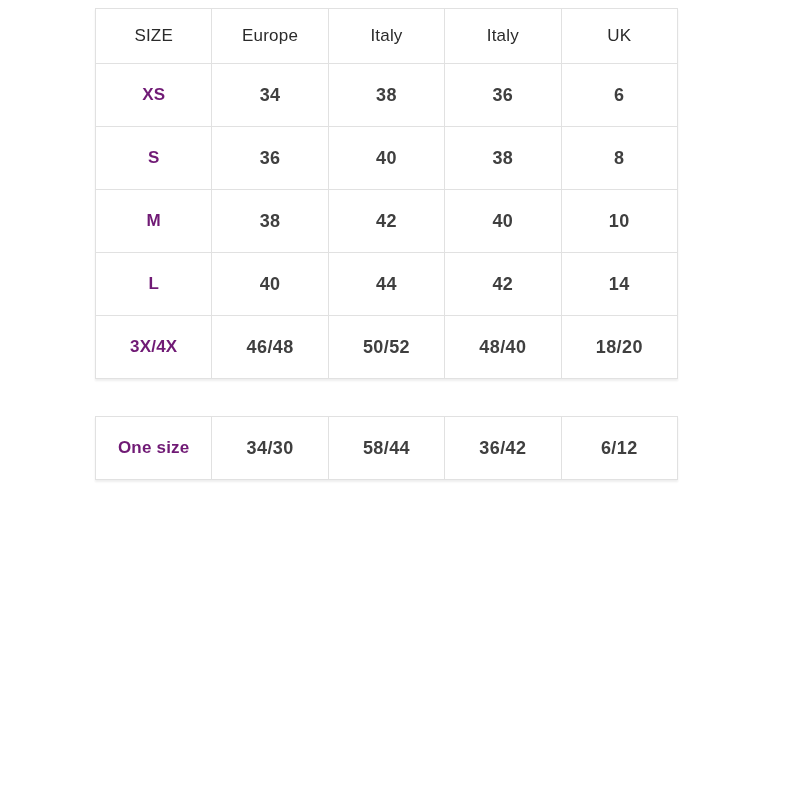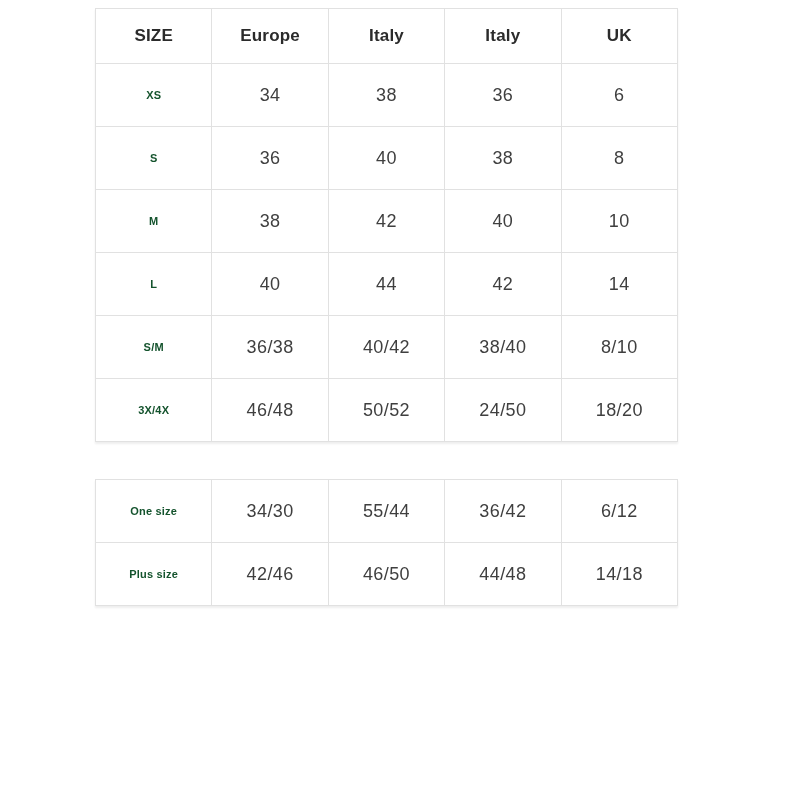--- a/index.html
+++ b/index.html
@@ -32,35 +32,35 @@
   table.size-table th,
   table.size-table td {
     border: 1px solid #e1e1e1;
     text-align: center;
     vertical-align: middle;
     background: #ffffff;
   }
   table.size-table thead th {
     height: 55px;
     font-size: 17px;
-    font-weight: 700;
+    font-weight: 400;
     color: #2b2b2b;
     letter-spacing: 0.2px;
   }
   table.size-table tbody th {
     height: 63px;
-    font-size: 11px;
+    font-size: 17px;
     font-weight: 700;
-    color: #14532d;
+    color: #701a75;
     letter-spacing: 0.2px;
   }
   table.size-table tbody td {
     height: 63px;
     font-size: 18px;
-    font-weight: 400;
+    font-weight: 700;
     color: #3f3f3f;
     letter-spacing: 0.4px;
   }
   .table-gap { height: 37px; }
 </style>
 </head>
 <body>
 
 <div class="page">
   <div class="tables-wrap">
@@ -98,51 +98,37 @@
             <td>10</td>
           </tr>
           <tr>
             <th>L</th>
             <td>40</td>
             <td>44</td>
             <td>42</td>
             <td>14</td>
           </tr>
           <tr>
-            <th>S/M</th>
-            <td>36/38</td>
-            <td>40/42</td>
-            <td>38/40</td>
-            <td>8/10</td>
-          </tr>
-          <tr>
             <th>3X/4X</th>
             <td>46/48</td>
             <td>50/52</td>
-            <td>24/50</td>
+            <td>48/40</td>
             <td>18/20</td>
           </tr>
         </tbody>
     </table>
 
     <div class="table-gap"></div>
 
     <table class="size-table">
       <tbody>
           <tr>
             <th>One size</th>
             <td>34/30</td>
-            <td>55/44</td>
+            <td>58/44</td>
             <td>36/42</td>
             <td>6/12</td>
-          </tr>
-          <tr>
-            <th>Plus size</th>
-            <td>42/46</td>
-            <td>46/50</td>
-            <td>44/48</td>
-            <td>14/18</td>
           </tr>
         </tbody>
     </table>
 
   </div>
 </div>
 
 </body></html>

